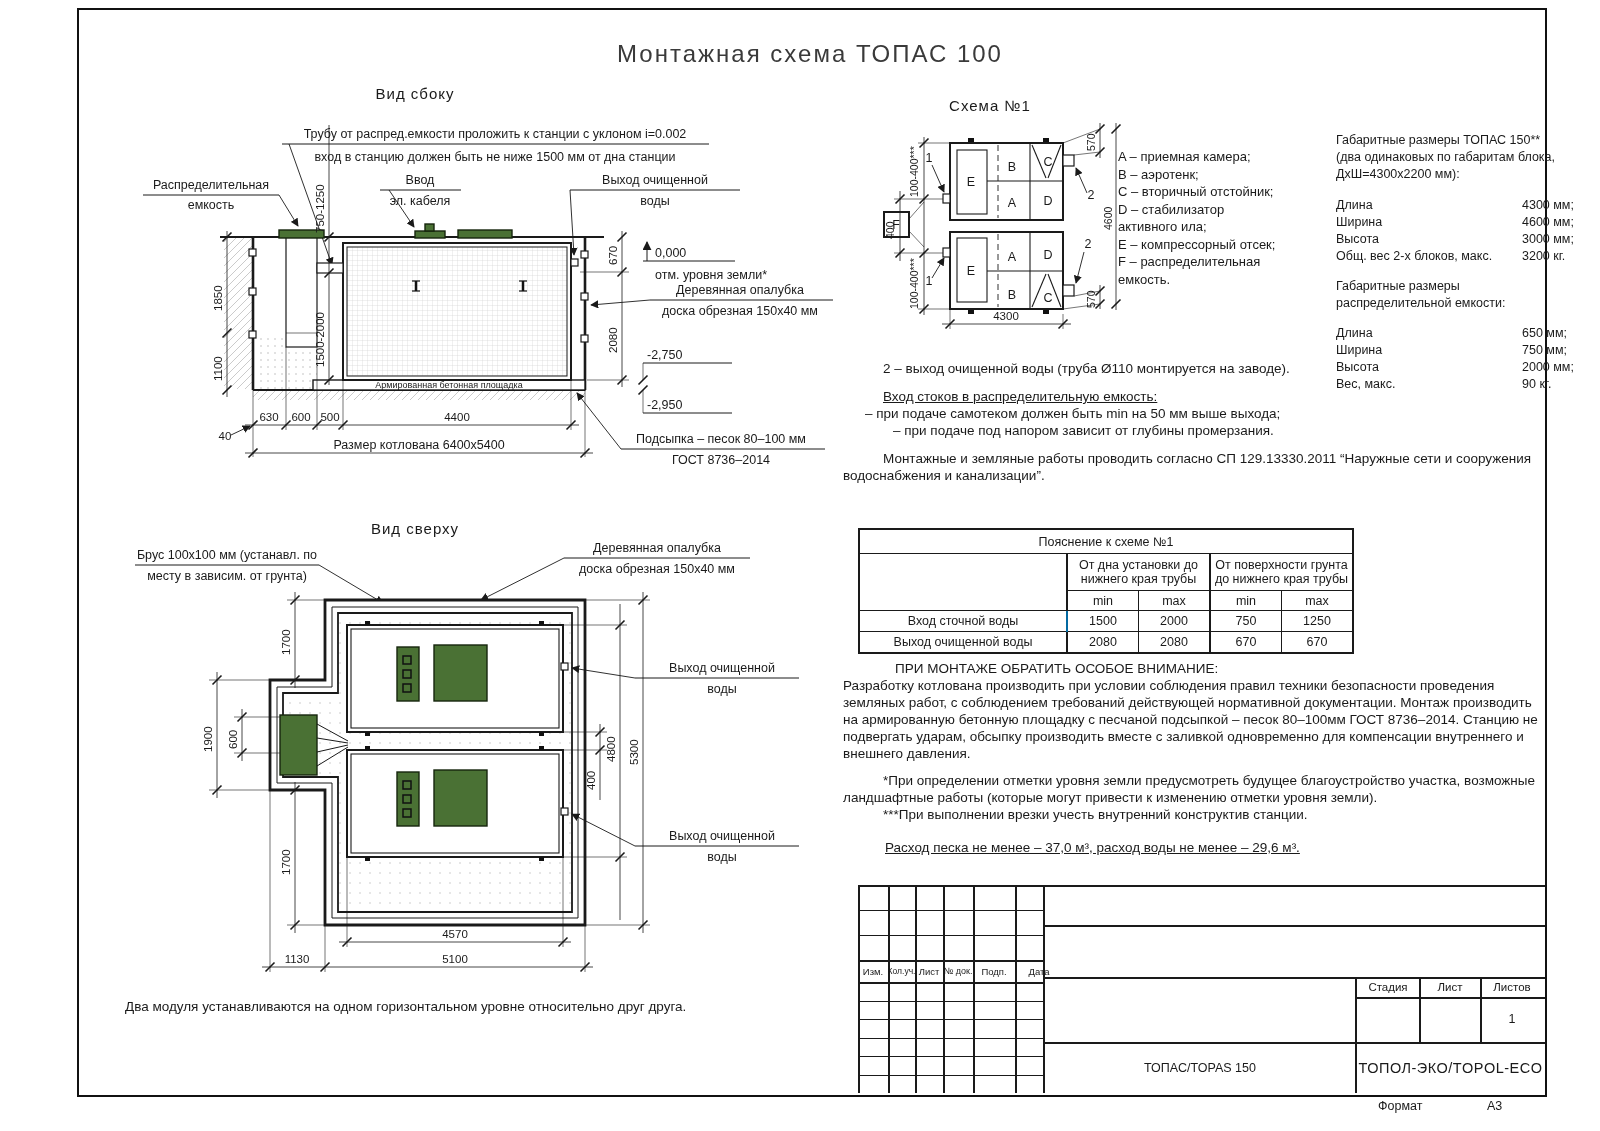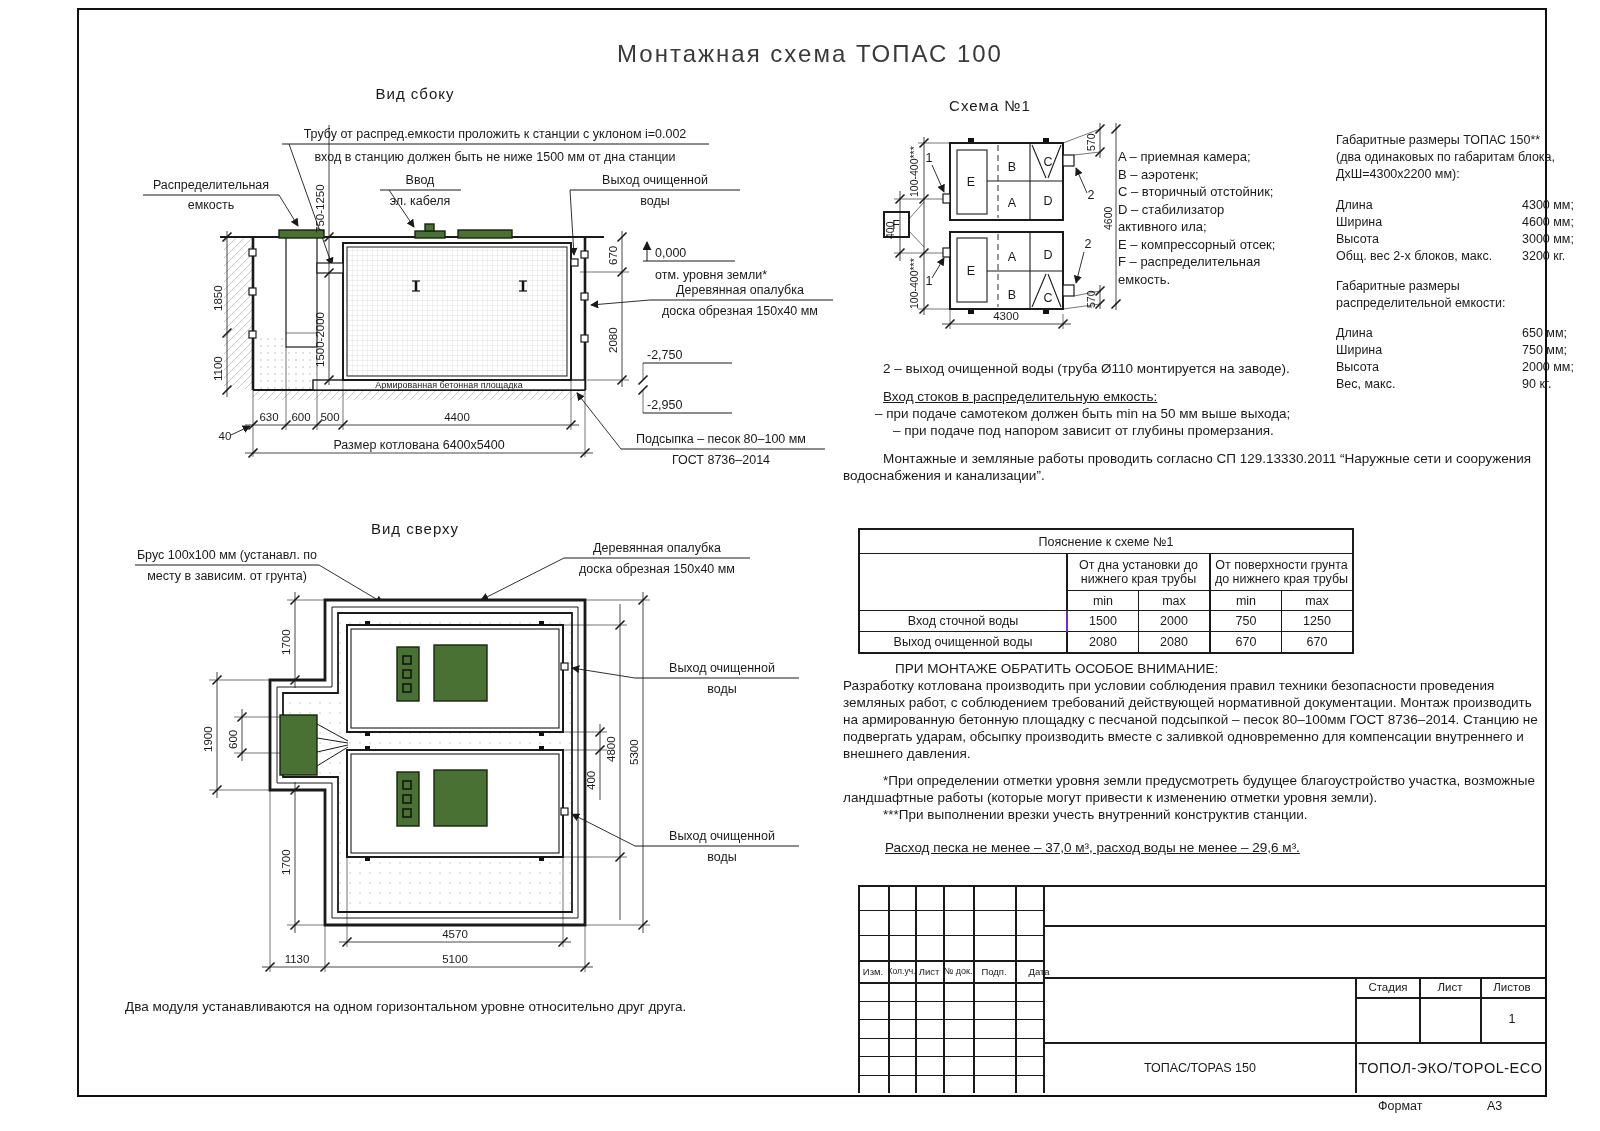--- a/index.html
+++ b/index.html
@@ -471,21 +471,21 @@
     <div class="ov-row">
         <span class="ov-lbl">Вес, макс.</span>
         <span>90 кг.</span>
       </div>
   </div>
 
   <div class="abs notes" style="left:843px;top:360px;">
     <div class="ind">2 – выход очищенной воды (труба Ø110 монтируется на заводе).</div>
     <div style="height:11px"></div>
     <div class="ul" style="margin-left:40px">Вход стоков в распределительную емкость:</div>
-    <div style="margin-left:32px">– при подаче самотеком должен быть min на 50 мм выше выхода;</div>
+    <div style="margin-left:22px">– при подаче самотеком должен быть min на 50 мм выше выхода;</div>
     <div style="margin-left:50px">– при подаче под напором зависит от глубины промерзания.</div>
     <div style="height:11px"></div>
     <div class="ind">Монтажные и земляные работы проводить согласно СП 129.13330.2011 “Наружные сети и сооружения водоснабжения и канализации”.</div>
   </div>
 
   <table class="expl abs" style="left:858px;top:528px;border:2px solid #1a1a1a;">
     <tbody>
         <tr>
       <td colspan="5" style="height:23px;border-bottom:1.5px solid #1a1a1a;">Пояснение к схеме №1</td>
     </tr>
@@ -494,21 +494,21 @@
       <td colspan="2" style="width:140px;height:36px;border-right:2px solid #1a1a1a;"><span>От дна установки до</span><br><span>нижнего края трубы</span></td>
       <td colspan="2" style="width:140px;"><span>От поверхности грунта</span><br><span>до нижнего края трубы</span></td>
     </tr>
     <tr>
       <td style="width:70px;height:19px;">min</td>
       <td style="width:70px;border-right:2px solid #1a1a1a;">max</td>
       <td style="width:70px;">min</td>
       <td style="width:70px;">max</td>
     </tr>
     <tr>
-      <td style="height:20px;border-right:2px solid #6d28d9;">Вход сточной воды</td>
+      <td style="height:20px;border-right:2px solid #0369a1;">Вход сточной воды</td>
       <td>1500</td>
       <td style="border-right:2px solid #1a1a1a;">2000</td>
       <td>750</td>
       <td>1250</td>
     </tr>
     <tr>
       <td style="height:20px;border-right:2px solid #1a1a1a;">Выход очищенной воды</td>
       <td>2080</td>
       <td style="border-right:2px solid #1a1a1a;">2080</td>
       <td>670</td>

